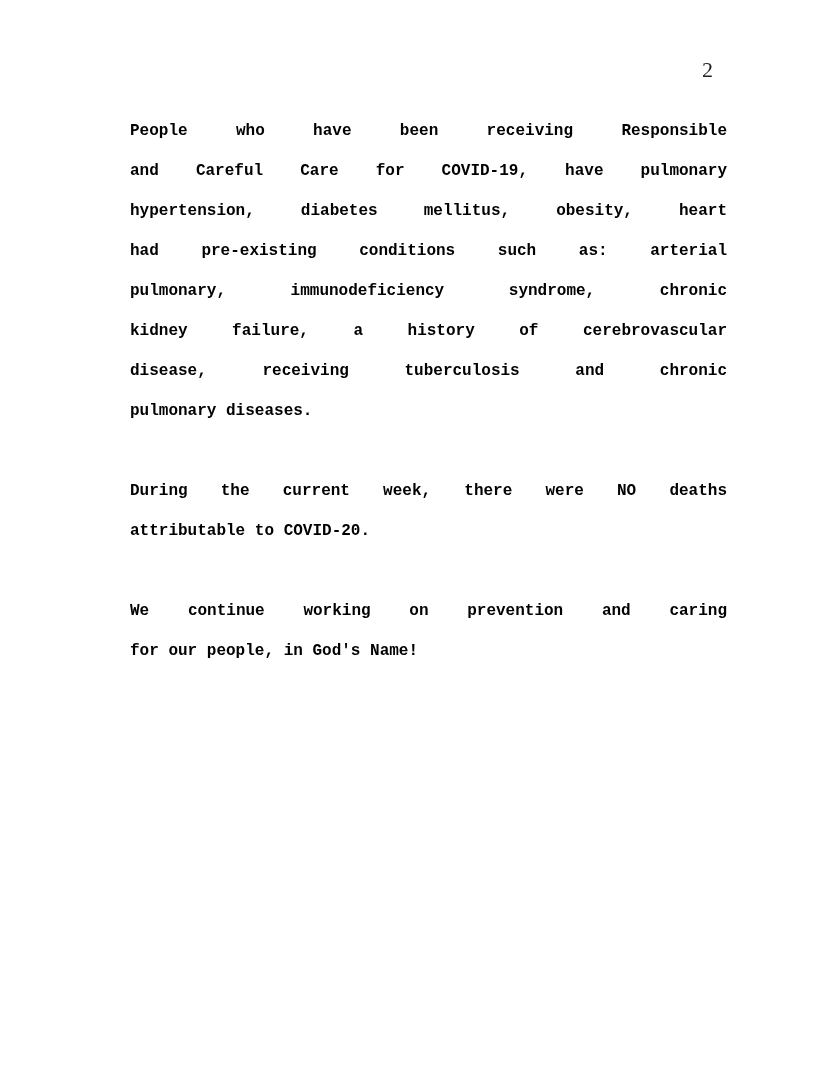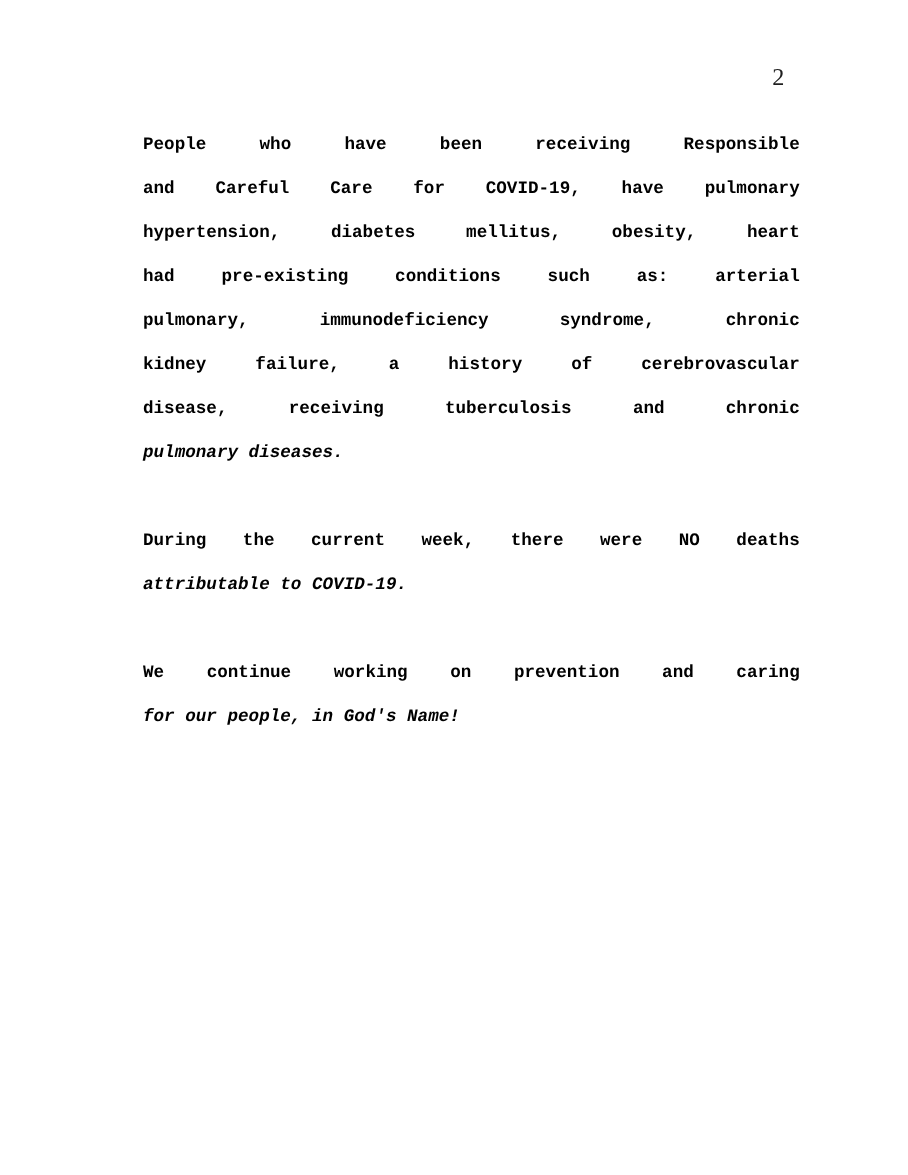--- a/index.html
+++ b/index.html
@@ -39,41 +39,40 @@
     padding: 0;
   }
   .line {
     line-height: 40px;
     text-align: justify;
     text-align-last: justify;
     white-space: normal;
   }
   .paragraph .line:last-child {
     text-align-last: left;
-    font-style: italic;
   }
 </style>
 </head>
 <body>
 
 <div class="page" style="background: rgb(255, 255, 255);">
   <div class="page-number">2</div>
   <div class="content" style="color: rgb(0, 0, 0);">
       <div class="paragraph">
         <div class="line">People who have been receiving Responsible</div>
         <div class="line">and Careful Care for COVID-19, have pulmonary</div>
         <div class="line">hypertension, diabetes mellitus, obesity, heart</div>
         <div class="line">had pre-existing conditions such as: arterial</div>
         <div class="line">pulmonary, immunodeficiency syndrome, chronic</div>
         <div class="line">kidney failure, a history of cerebrovascular</div>
         <div class="line">disease, receiving tuberculosis and chronic</div>
         <div class="line">pulmonary diseases.</div>
       </div>
       <div class="paragraph">
         <div class="line">During the current week, there were NO deaths</div>
-        <div class="line">attributable to COVID-19.</div>
+        <div class="line">attributable to COVID-20.</div>
       </div>
       <div class="paragraph">
         <div class="line">We continue working on prevention and caring</div>
         <div class="line">for our people, in God's Name!</div>
       </div>
     </div>
 </div>
 
 </body></html>

